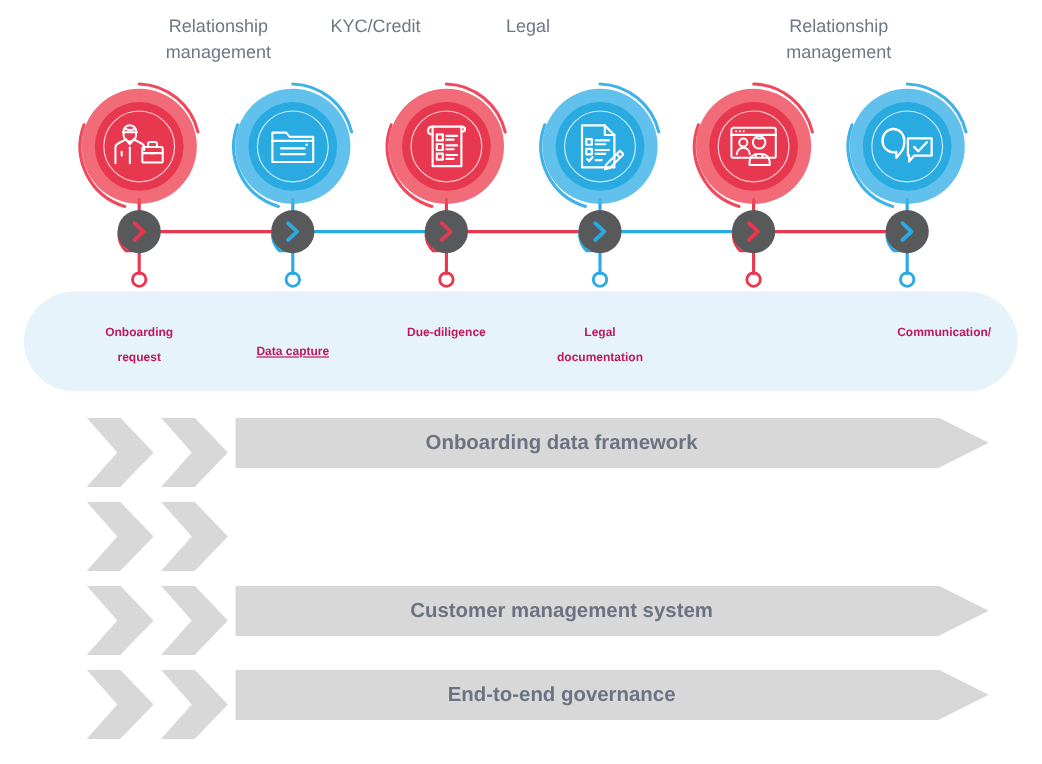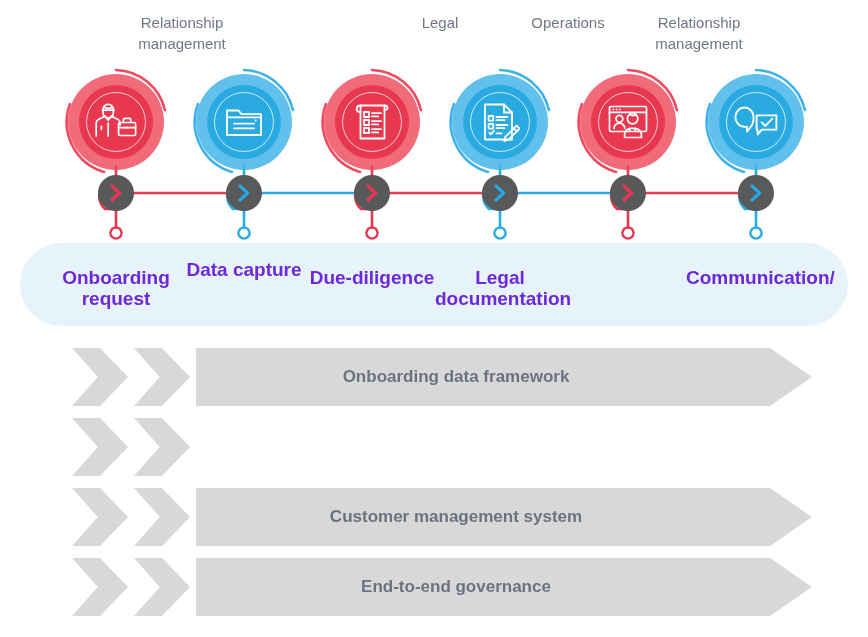--- a/index.html
+++ b/index.html
@@ -58,57 +58,57 @@
   .marker svg{display:block;}
 
   
   .stage-panel{
     position:absolute;left:20px;top:243px;width:828px;height:83px;
     background:#e6f3fb;border-radius:42px;
   }
   .stage{
     position:absolute;
     text-align:center;
-    font-size:19px;line-height:21px;
+    font-size:10px;line-height:21px;
     font-weight:bold;
-    color:#6d28d9;
+    color:#be185d;
   }
 
   
   .bar{position:absolute;left:72px;width:740px;height:58px;}
   .bar .chev{position:absolute;top:0;width:56px;height:58px;background:#d8d8d8;}
   .chev.c1{left:0;clip-path:polygon(0 0,50% 0,100% 50%,50% 100%,0 100%,46% 50%);}
   .chev.c2{left:62px;clip-path:polygon(0 0,50% 0,100% 50%,50% 100%,0 100%,46% 50%);}
   .bar .body{
-    position:absolute;left:124px;top:0;width:616px;height:58px;
+    position:absolute;left:124px;top:0;width:616px;height:42px;
     background:#d8d8d8;
     clip-path:polygon(0 0,calc(100% - 42px) 0,100% 50%,calc(100% - 42px) 100%,0 100%);
-    display:flex;align-items:center;justify-content:center;
+    display:flex;align-items:center;justify-content:center;padding-left:12px;
   }
   .bar .body span{
     font-size:17px;font-weight:bold;color:#6b7280;
     transform:translateX(-48px);
     white-space:nowrap;
   }
 </style>
 </head>
 <body>
 
 <div id="canvas">
 
   <div class="role-row">
     <div class="role" style="left:117px;width:130px;">
       <div>Relationship</div>
       <div>management</div>
     </div>
+    <div class="role" style="left:243px;width:140px;">
+      <div>KYC/Credit</div>
+    </div>
     <div class="role" style="left:375px;width:130px;">
       <div>Legal</div>
-    </div>
-    <div class="role" style="left:503px;width:130px;">
-      <div>Operations</div>
     </div>
     <div class="role" style="left:634px;width:130px;">
       <div>Relationship</div>
       <div>management</div>
     </div>
   </div>
 
   <svg id="connectors" viewBox="0 0 868 637">
     <g fill="none" stroke-width="2.6" stroke-linecap="round">
 
@@ -312,21 +312,21 @@
     <svg width="16" height="20" viewBox="0 0 16 20" fill="none">
       <path d="M4 3 L11.6 10 L4 17" stroke="#29abe2" stroke-width="3.2" stroke-linecap="round" stroke-linejoin="round"></path>
     </svg>
   </div>
 
   <div class="stage-panel">
     <div class="stage" style="left:31px;top:24px;width:130px;">
       <div>Onboarding</div>
       <div>request</div>
     </div>
-    <div class="stage" style="left:159px;top:16px;width:130px;">
+    <div class="stage" style="left:159px;top:40px;width:130px;text-decoration:underline;">
       <div>Data capture</div>
       <div></div>
     </div>
     <div class="stage" style="left:287px;top:24px;width:130px;">
       <div>Due-diligence</div>
       <div></div>
     </div>
     <div class="stage" style="left:415px;top:24px;width:130px;">
       <div>Legal</div>
       <div>documentation</div>

